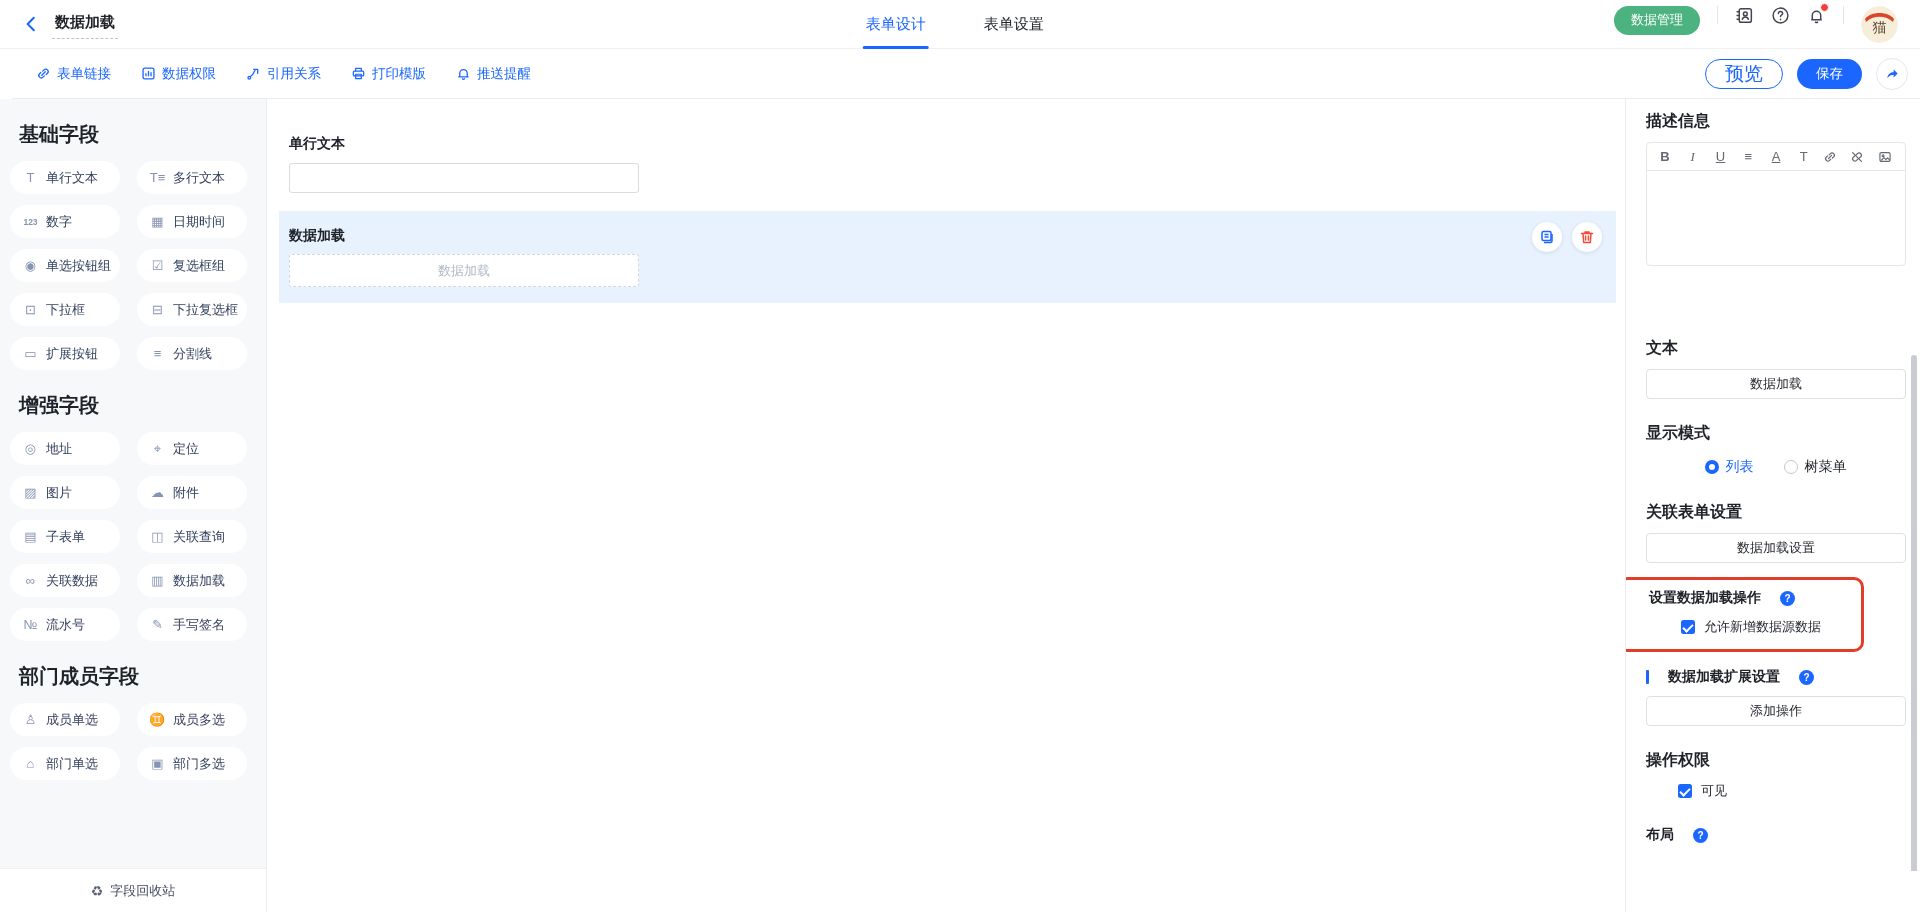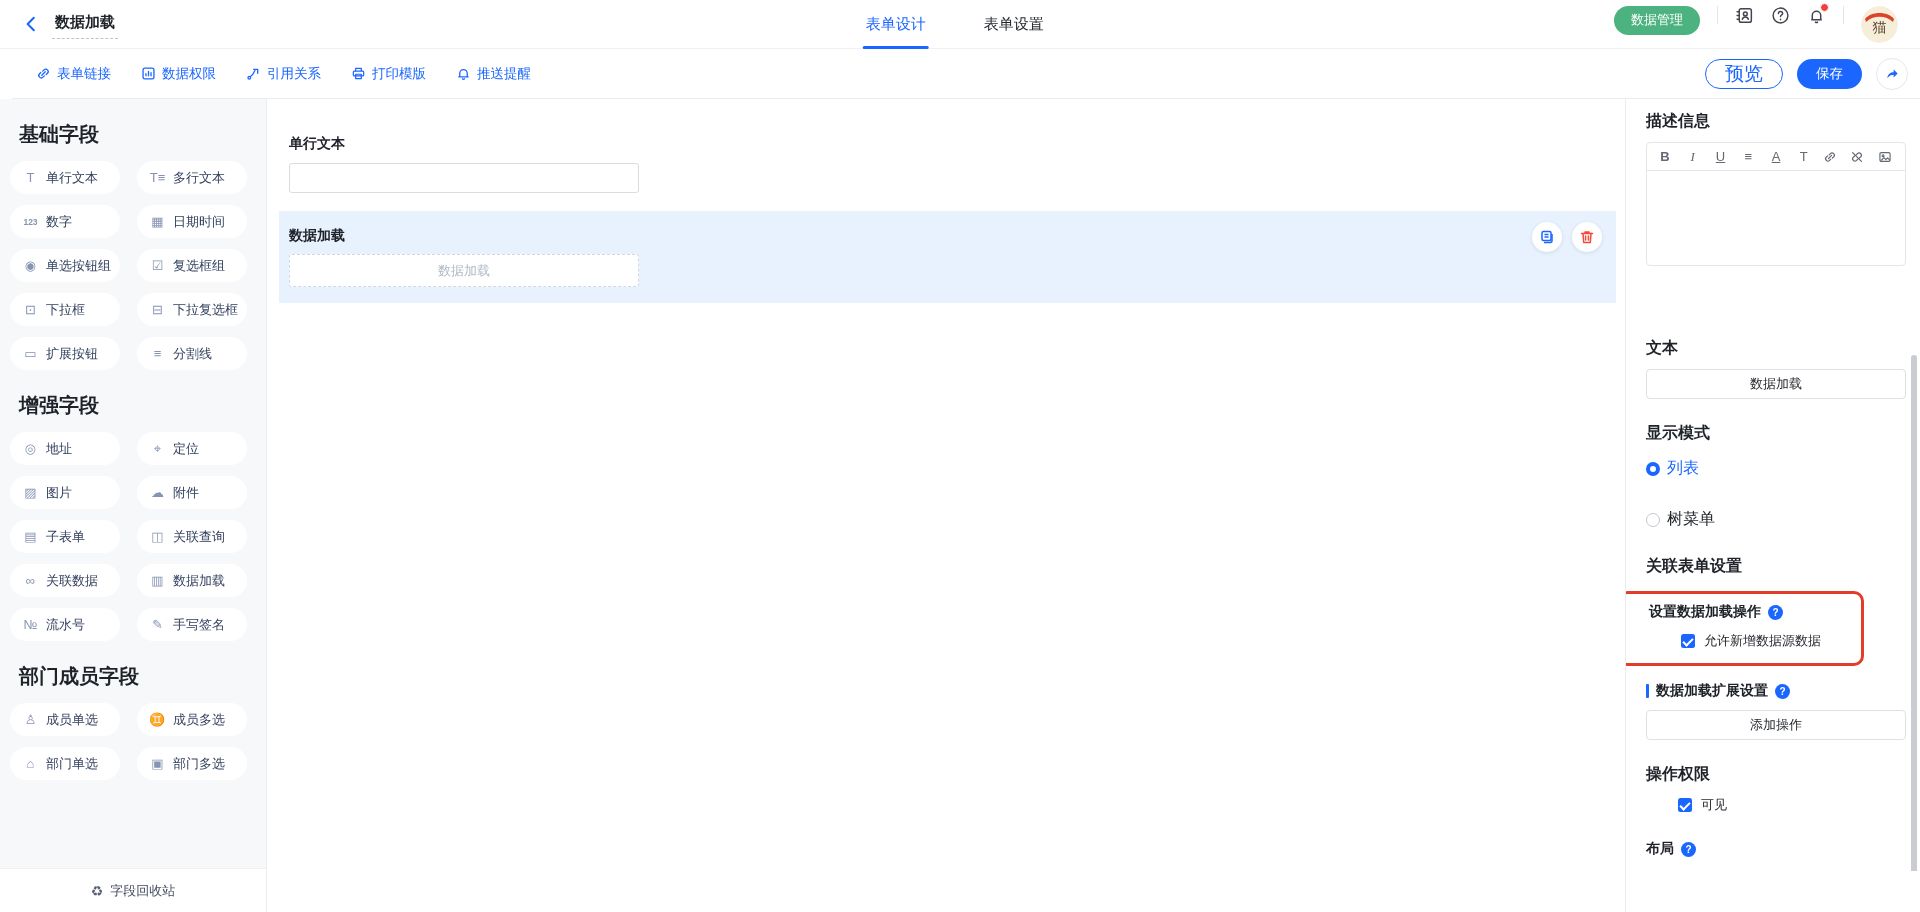--- a/index.html
+++ b/index.html
@@ -85,29 +85,29 @@
   .editor-toolbar { height:28px; border-bottom:1px solid #e5e6eb; display:flex; align-items:center;
                     justify-content:space-between; padding:0 9px; color:#646a73; }
   .et { width:18px; text-align:center; font-size:13px; cursor:pointer; }
   .et.b { font-weight:bold; }
   .et.i { font-style:italic; font-family:"Liberation Serif", serif; }
   .et.u, .et.a { text-decoration:underline; }
   .editor-area { height:90px; background:#fff; border:none; width:100%; resize:none; }
   .p-input { margin-top:10px; width:260px; height:30px; border:1px solid #dee0e3; border-radius:4px;
              background:#fff; text-align:center; font-size:13px; color:#1f2329;
              font-family:"Liberation Sans", sans-serif; }
-  .radio-row { margin-top:14px; display:flex; justify-content:center; gap:30px; font-size:16px;flex-direction:column; }
+  .radio-row { margin-top:14px; display:flex; justify-content:center; gap:30px; font-size:14px; }
   .radio-opt { display:flex; align-items:center; gap:7px; cursor:pointer; }
   .radio { width:14px; height:14px; border-radius:50%; border:1px solid #c3c7cf; background:#fff; flex:none; }
   .radio.on { border:4.5px solid #1b66ff; }
   .radio-opt.on span.rlabel { color:#1b66ff; }
   .p-btn { margin-top:10px; width:260px; height:30px; border:1px solid #dee0e3; border-radius:4px;
            background:#fff; font-size:13px; color:#1f2329; cursor:pointer;
            font-family:"Liberation Sans", sans-serif; }
-  .sec-head { display:flex; align-items:center; gap:7px; font-size:14px; font-weight:bold; }
+  .sec-head { display:flex; align-items:center; gap:19px; font-size:14px; font-weight:bold; }
   .qmark { width:15px; height:15px; border-radius:50%; background:#1b66ff; color:#fff; font-size:10px;
            font-weight:bold; display:inline-flex; align-items:center; justify-content:center; cursor:pointer; }
   .blue-bar { width:3px; height:14px; background:#1b66ff; border-radius:1px; }
   .red-box { margin:14px 0 0 -28px; width:246px; border:3px solid #e23d28; border-radius:10px;
              padding:9px 6px 13px 28px; }
   .check-row { margin-top:11px; display:flex; align-items:center; gap:9px; font-size:13px;margin-left:32px; }
   .checkbox { width:14px; height:14px; border-radius:2.5px; background:#1b66ff; position:relative;
               flex:none; cursor:pointer; }
   .checkbox::after { content:""; position:absolute; left:4px; top:1.5px; width:4px; height:8px;
                      border:solid #fff; border-width:0 2px 2px 0; transform:rotate(45deg); }
@@ -411,20 +411,21 @@
         <span class="radio on"></span>
         <span class="rlabel">列表</span>
       </span>
       <span class="radio-opt">
         <span class="radio"></span>
         <span class="rlabel">树菜单</span>
       </span>
     </div>
 
     <div class="p-label mt26">关联表单设置</div>
+    <button class="p-btn">数据加载设置</button>
 
     <div class="red-box">
       <div class="sec-head">
         <span>设置数据加载操作</span>
         <span class="qmark">?</span>
       </div>
       <div class="check-row">
         <span class="checkbox"></span>
         <span>允许新增数据源数据</span>
       </div>

